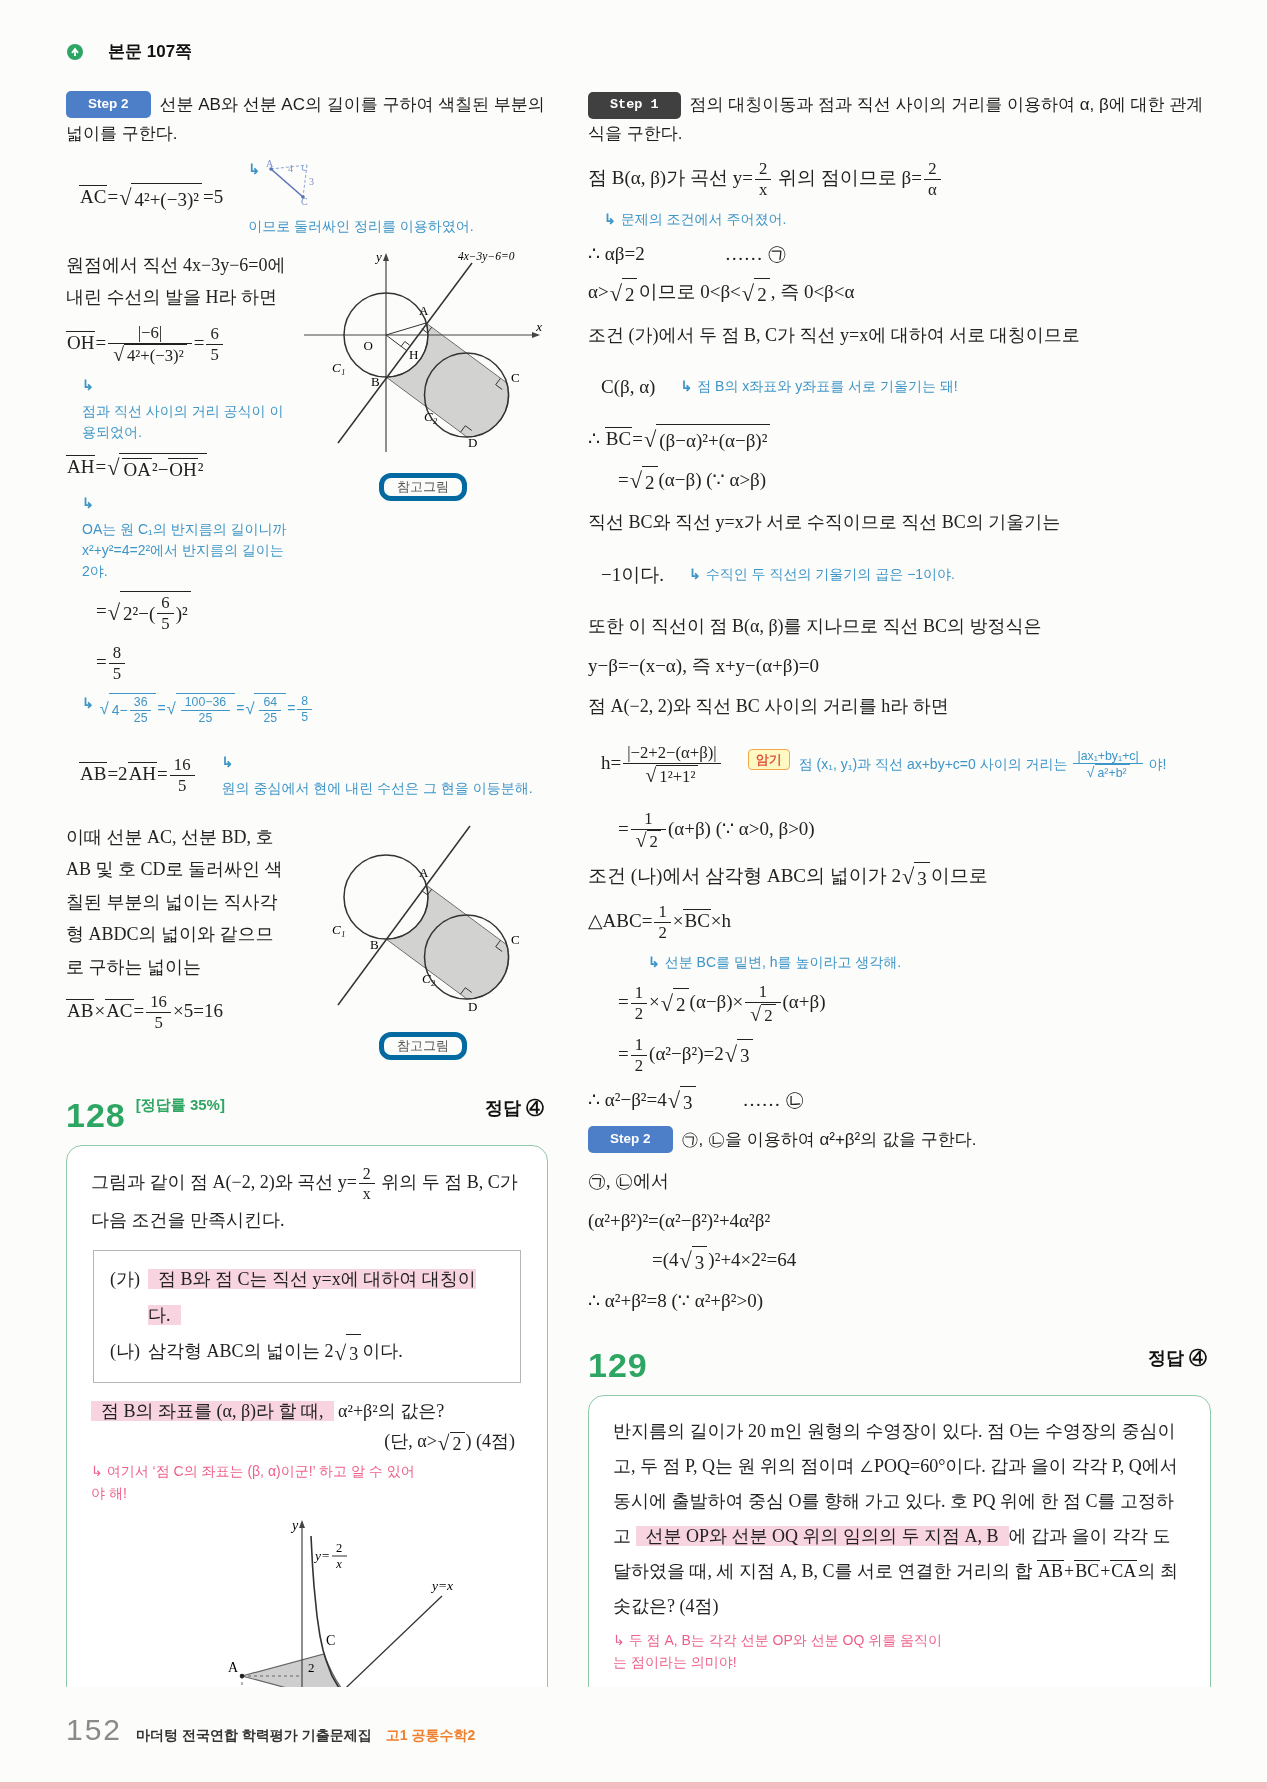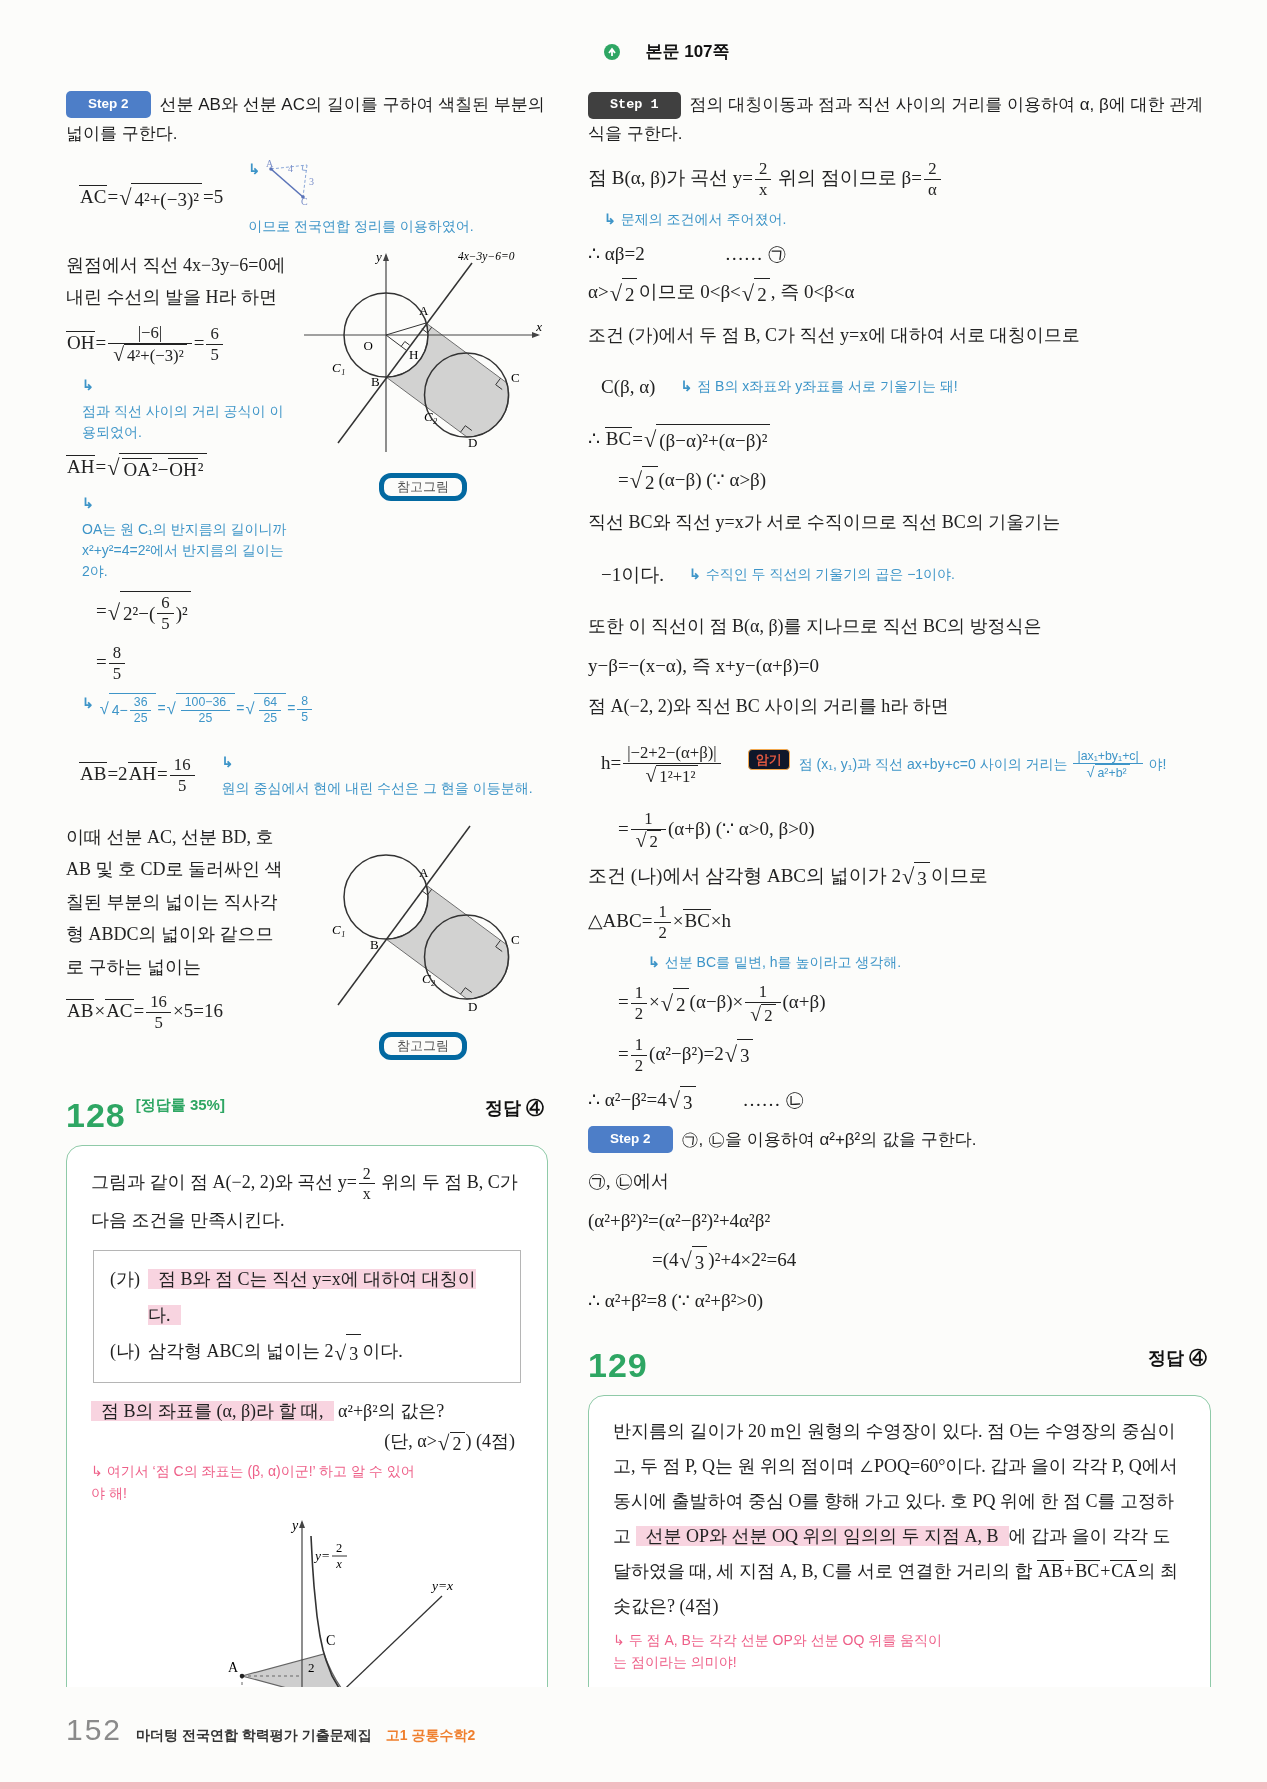--- a/index.html
+++ b/index.html
@@ -1,20 +1,20 @@
 <!DOCTYPE html>
 <html><head>
 <meta charset="utf-8">
 <style>
   html,body{margin:0;padding:0;background:#d9d9d9;}
   .page{position:relative;width:1267px;height:1789px;margin:0 auto;background:#fcfcfa;
         font-family:"Liberation Serif",serif;color:#222;overflow:hidden;}
   
   .page-header{display:flex;align-items:center;gap:24px;padding:40px 0 0 66px;
-               font-family:"Liberation Sans",sans-serif;font-weight:bold;font-size:17px;color:#111;justify-content:center;}
+               font-family:"Liberation Sans",sans-serif;font-weight:bold;font-size:17px;color:#111;}
   .ref-icon svg{display:block;}
   
   .columns{display:flex;gap:40px;padding:24px 56px 0 66px;height:1600px;overflow:hidden;}
   .col-left{width:482px;flex:none;}
   .col-right{flex:1;min-width:0;}
   
   .sol-flow{overflow:hidden;}
   .step-row{margin:4px 0 10px;font-family:"Liberation Sans",sans-serif;font-size:17px;color:#1d1d1d;line-height:1.7;}
   .step-badge{display:inline-block;color:#fff;font-weight:bold;font-size:13.5px;padding:2px 22px;border-radius:5px;margin-right:9px;vertical-align:2px;}
   .step-badge.blue{background:#4d7ec8;}
@@ -22,21 +22,21 @@
   .s-text{font-size:18px;line-height:1.8;margin:4px 0;}
   .s-math{font-size:19px;line-height:1.55;margin:9px 0;}
   .s-math.indent{padding-left:30px;}
   .s-math.indent2{padding-left:64px;}
   .s-note{font-family:"Liberation Sans",sans-serif;font-size:14px;color:#3e95c8;line-height:1.5;margin:2px 0 8px 16px;display:flex;align-items:flex-start;gap:5px;flex-wrap:wrap;}
   .s-note.indent{margin-left:60px;}
   .s-note .arrow{font-weight:bold;}
   .mathnote{display:flex;align-items:center;gap:12px;margin:8px 0;}
   .mathnote .s-math{margin:13px;flex:none;}
   .mathnote .s-note{margin:0;flex:1;}
-  .memo-badge{display:inline-block;background:#0f172a;border:1px solid #f2a74b;color:#e05840;font-weight:bold;
+  .memo-badge{display:inline-block;background:#fef9c3;border:1px solid #f2a74b;color:#e05840;font-weight:bold;
               font-size:13px;padding:0 7px;border-radius:4px;margin-right:4px;line-height:1.5;}
   
   .m-ov{display:inline-block;border-top:1.4px solid currentColor;line-height:1.1;padding:1px 1px 0;}
   .m-frac{display:inline-flex;flex-direction:column;text-align:center;vertical-align:middle;margin:0 2px;font-size:0.88em;line-height:1.2;}
   .m-num{padding:0 4px;}
   .m-den{border-top:1.3px solid currentColor;padding:0 4px;}
   .m-sqrt{display:inline-flex;align-items:center;vertical-align:middle;margin:0 1px;}
   .m-rad{font-size:1.18em;line-height:.9;}
   .m-vinc{display:inline-flex;align-items:center;border-top:1.5px solid currentColor;padding:1px 3px 0;}
   .m-gap{display:inline-block;}
@@ -99,21 +99,21 @@
                   <line x1="42" y1="6" x2="38" y2="38" stroke="#8aa7d8" stroke-width="1" stroke-dasharray="3 2"></line>
                   <line x1="6" y1="10" x2="38" y2="38" stroke="#5b74b8" stroke-width="1.6"></line>
                   <polyline points="37.8,6.5 37.3,11 41.8,11.5" fill="none" stroke="#8aa7d8" stroke-width="1"></polyline>
                   <circle cx="6" cy="10" r="1.8" fill="#5b74b8"></circle>
                   <circle cx="38" cy="38" r="1.8" fill="#5b74b8"></circle>
                   <text x="1" y="8" font-size="10" fill="#7b8fc9">A</text>
                   <text x="23" y="13" font-size="10" fill="#7b8fc9">4</text>
                   <text x="44" y="26" font-size="10" fill="#7b8fc9">3</text>
                   <text x="36" y="46" font-size="10" fill="#7b8fc9">C</text>
                 </svg></span>
-              <span>이므로 전국연합 정리를 이용하였어.</span>
+              <span>이므로 둘러싸인 정리를 이용하였어.</span>
             </div>
           </div>
         </div>
 
       <div class="sol-flow">
         <div class="float-fig">
           <svg width="250" height="218" viewBox="0 0 250 218">
             <path d="M128,76 L209,136 A42 42 0 0 1 169,190 L88,130 A42 42 0 0 0 128,76 Z" fill="#cbcbcb" opacity="0.85" stroke="#555" stroke-width="1"></path>
             <line x1="88" y1="205" x2="88" y2="8" stroke="#444" stroke-width="1.2"></line>
             <polygon points="85,14 88,6 91,14" fill="#444"></polygon>

